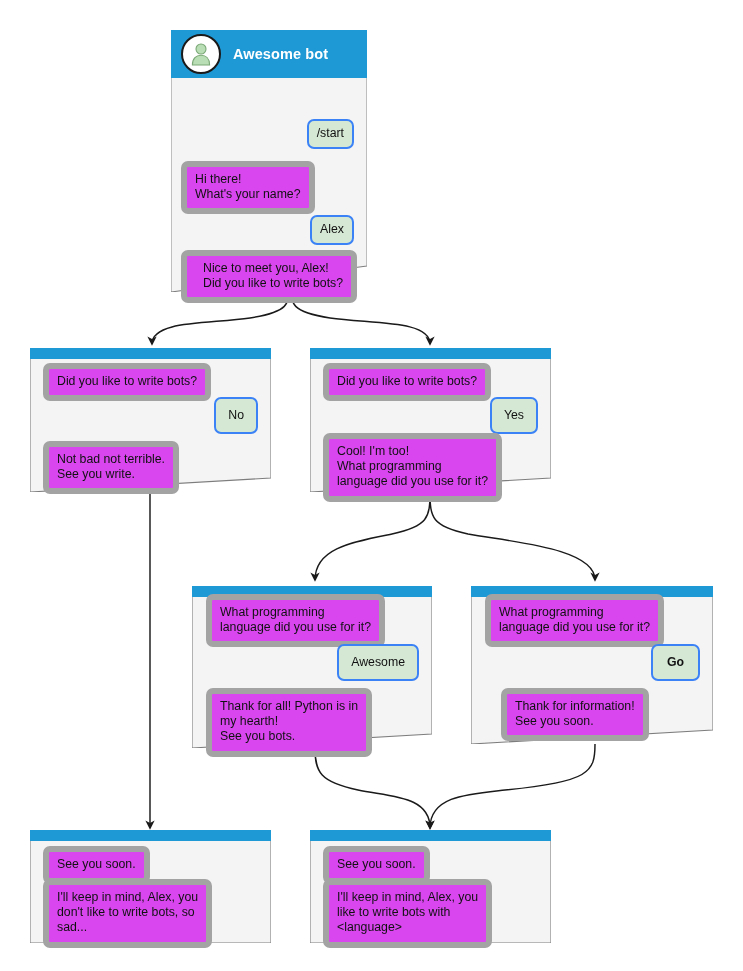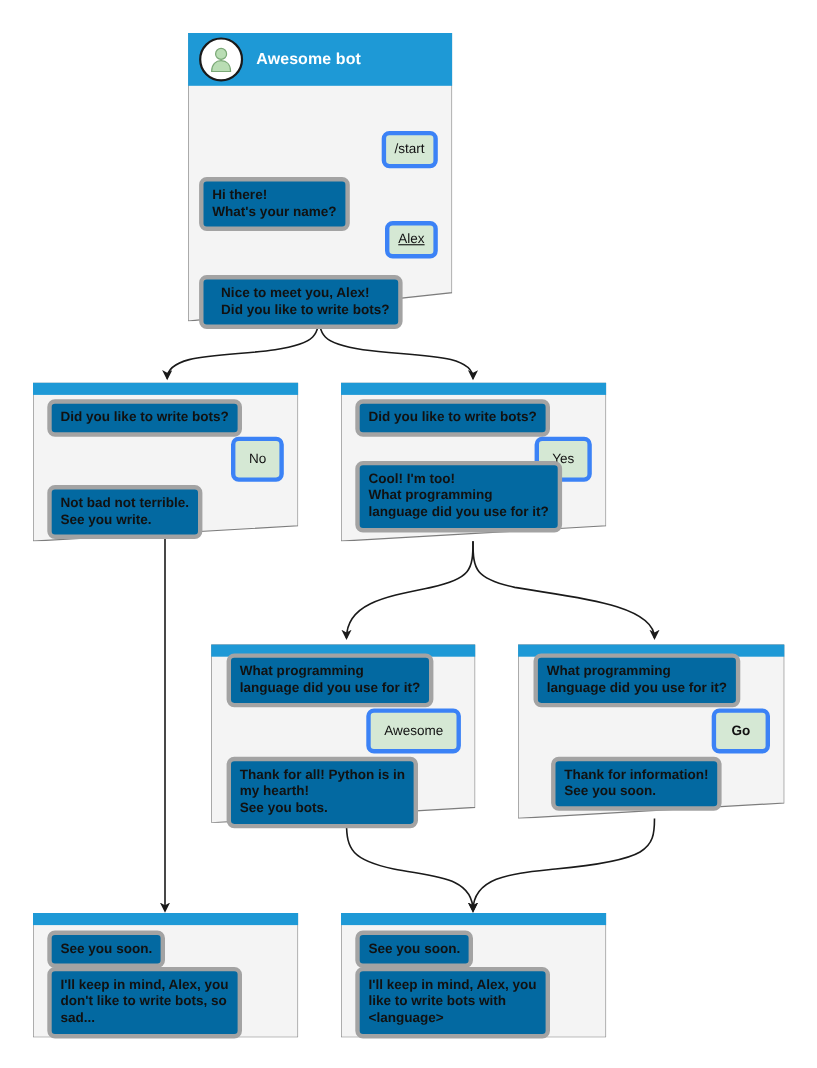--- a/index.html
+++ b/index.html
@@ -20,22 +20,22 @@
 
   .avatar{width:36px;height:36px;border-radius:50%;background:#ffffff;
           border:2.2px solid #1a1a1a;display:flex;align-items:center;justify-content:center;
           flex:0 0 auto;}
   .avatar svg{display:block;}
 
   .chat{position:absolute;left:0;right:0;}
   .bubble{position:absolute;box-sizing:border-box;border-radius:7px;
           font-size:12.3px;line-height:15.2px;color:#111111;
           padding:5px 8px 6px 8px;white-space:pre;}
-  .b-bot{background:#0369a1;border:4px solid #a3a3a3;font-weight:bold;}
-  .b-user{background:#d5e8d4;border:4px solid #3b82f6;}
+  .b-bot{background:#d946ef;border:6px solid #a3a3a3;}
+  .b-user{background:#d5e8d4;border:2px solid #3b82f6;}
 </style>
 </head>
 <body>
 
 <div id="canvas">
 
   <svg class="edges" viewBox="0 0 743 971" xmlns="http://www.w3.org/2000/svg">
     <defs>
       <marker id="ah" markerWidth="9" markerHeight="9" refX="5.2" refY="3.2" orient="auto" markerUnits="strokeWidth">
         <path d="M0,0 L6.4,3.2 L0,6.4 L1.7,3.2 Z" fill="#1a1a1a"></path>
@@ -45,39 +45,39 @@
       <path d="M290,282 C290,305 288,312 250,318 C210,324 152,320 152,344"></path>
       <path d="M290,282 C290,305 292,312 330,318 C372,324 430,320 430,344"></path>
       <path d="M430,492 C430,518 428,526 392,534 C352,542 315,548 315,580"></path>
       <path d="M430,492 C430,518 432,526 468,534 C512,542 595,548 595,580"></path>
       <path d="M150,490 L150,828"></path>
       <path d="M315,748 C315,772 320,782 358,790 C392,797 430,796 430,828"></path>
       <path d="M595,744 C595,772 590,782 505,790 C468,794 430,796 430,828"></path>
     </g>
   </svg>
 
-  <div class="node" style="left:171px;top:30px;width:240px;height:262px;">
+  <div class="node" style="left:171px;top:30px;width:196px;height:262px;">
     <svg class="node-shape" viewBox="0 0 240 262" preserveAspectRatio="none">
       <polygon points="0,0 240,0 240,236 0,262" fill="#f4f4f4" stroke="#7d7d7d" stroke-width="1.1"></polygon>
     </svg>
     <div class="node-body">
       <div class="hdr hdr-main">
         <div class="avatar">
           <svg width="22" height="24" viewBox="0 0 22 24">
             <circle cx="11" cy="7" r="5" fill="#b9ddb4" stroke="#7aa876" stroke-width="1.1"></circle>
             <path d="M2.4,23 C2.4,16.4 6.2,13.2 11,13.2 C15.8,13.2 19.6,16.4 19.6,23 Z" fill="#b9ddb4" stroke="#7aa876" stroke-width="1.1"></path>
           </svg>
         </div>
         <span class="hdr-title">Awesome bot</span>
       </div>
       <div class="chat" style="top:48px;height:214px;">
         <div class="bubble b-user" style="right:13px;top:41px;">/start</div>
         <div class="bubble b-bot" style="left:10px;top:83px;">Hi there!
 What's your name?</div>
-        <div class="bubble b-user" style="right:13px;top:123px;text-decoration:underline;">Alex</div>
+        <div class="bubble b-user" style="right:13px;top:137px;">Alex</div>
         <div class="bubble b-bot" style="left:10px;top:172px;padding-left:16px;">Nice to meet you, Alex!
 Did you like to write bots?</div>
       </div>
     </div>
   </div>
 
   <div class="node" style="left:30px;top:348px;width:241px;height:144px;">
     <svg class="node-shape" viewBox="0 0 241 144" preserveAspectRatio="none">
       <polygon points="0,0 241,0 241,130 0,144" fill="#f4f4f4" stroke="#7d7d7d" stroke-width="1.1"></polygon>
     </svg>
@@ -94,21 +94,21 @@
 
   <div class="node" style="left:310px;top:348px;width:241px;height:144px;">
     <svg class="node-shape" viewBox="0 0 241 144" preserveAspectRatio="none">
       <polygon points="0,0 241,0 241,130 0,144" fill="#f4f4f4" stroke="#7d7d7d" stroke-width="1.1"></polygon>
     </svg>
     <div class="node-body">
       <div class="hdr hdr-thin"></div>
       <div class="chat" style="top:11px;">
         <div class="bubble b-bot" style="left:13px;top:4px;">Did you like to write bots?</div>
         <div class="bubble b-user" style="right:13px;top:38px;padding:9px 12px;margin-left:28px;">Yes</div>
-        <div class="bubble b-bot" style="left:13px;top:60px;">Cool! I'm too!
+        <div class="bubble b-bot" style="left:13px;top:74px;">Cool! I'm too!
 What programming
 language did you use for it?</div>
       </div>
     </div>
   </div>
 
   <div class="node" style="left:192px;top:586px;width:240px;height:162px;">
     <svg class="node-shape" viewBox="0 0 240 162" preserveAspectRatio="none">
       <polygon points="0,0 240,0 240,148 0,162" fill="#f4f4f4" stroke="#7d7d7d" stroke-width="1.1"></polygon>
     </svg>

